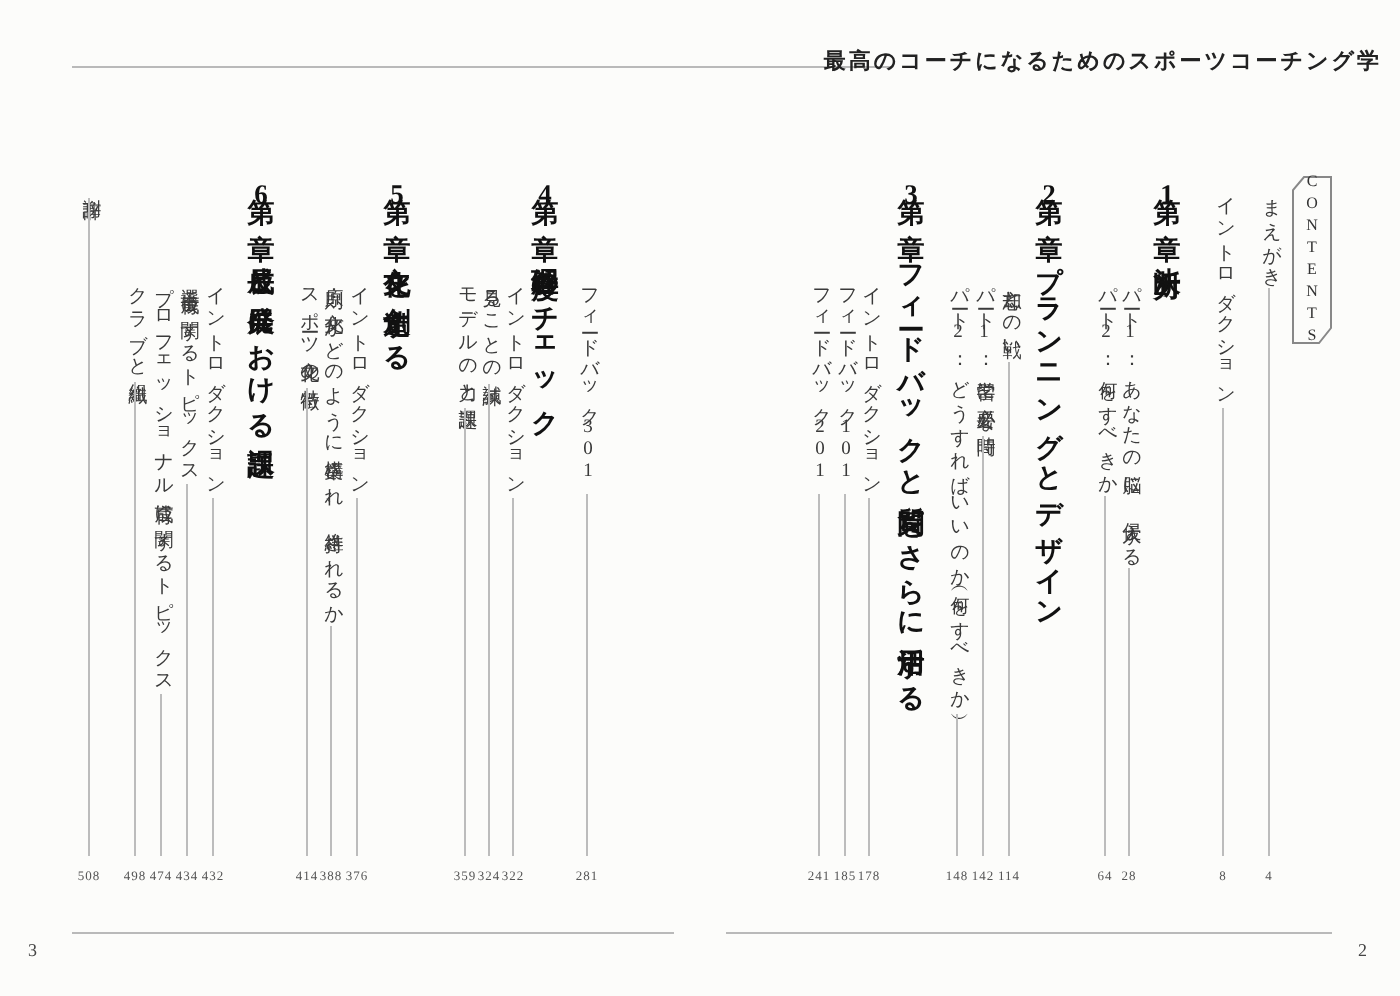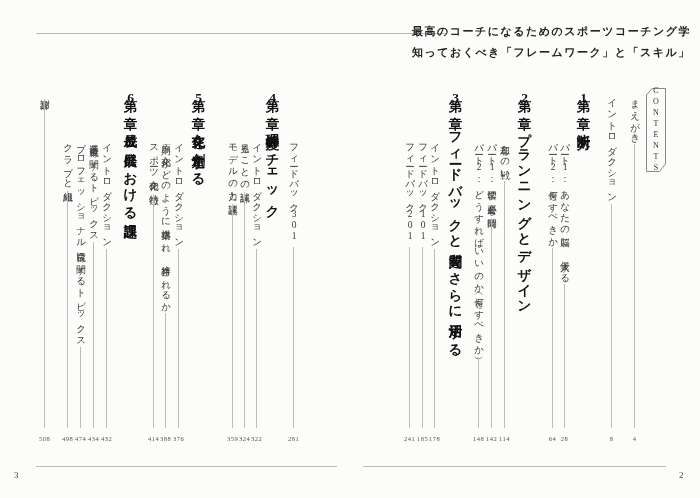--- a/index.html
+++ b/index.html
@@ -3,21 +3,21 @@
 <meta charset="utf-8">
 <style>
   html,body { margin:0; padding:0; background:#e8e8e8; }
   .page {
     position:relative; width:700px; height:498px; margin:0 auto;
     background:#fcfcfa; overflow:hidden;
     font-family:"Liberation Serif","DejaVu Serif",serif; color:#2b2b2b;
   }
   .rule { position:absolute; height:1px; background:#b9b9b9; }
   .header {
-    position:absolute; top:21px; right:9px; text-align:center;
+    position:absolute; top:21px; right:9px; text-align:right;
     font-family:"Liberation Sans","DejaVu Sans",sans-serif;
     font-weight:bold; font-size:11px; letter-spacing:1.5px; color:#222;
     line-height:21px; white-space:nowrap;
   }
   .col { position:absolute; display:flex; flex-direction:column; align-items:center; }
   .vtext {
     writing-mode:vertical-rl; text-orientation:upright; white-space:nowrap;
   }
   .entry { width:13px; }
   .entry .vtext { font-size:9.5px; letter-spacing:1px; color:#3a3a3a; }
@@ -40,21 +40,20 @@
 </style>
 </head>
 <body>
 
 <div class="page">
 
   <div class="rule" style="left:36px; top:33px; width:410px;"></div>
 
   <div class="header">
     <div>最高のコーチになるためのスポーツコーチング学</div>
-    <div>知っておくべき「フレームワーク」と「スキル」</div>
   </div>
 
   <div class="contents-tag">
     <svg width="20" height="84" viewBox="0 0 20 84">
       <polygon points="6,0.5 19.5,0.5 19.5,76 13.5,83.5 0.5,83.5 0.5,7" fill="none" stroke="#888" stroke-width="1"></polygon>
     </svg>
     <span class="tag-label">CONTENTS</span>
   </div>
 
   <div class="col entry" style="left:628px; top:92px; height:336px;">

